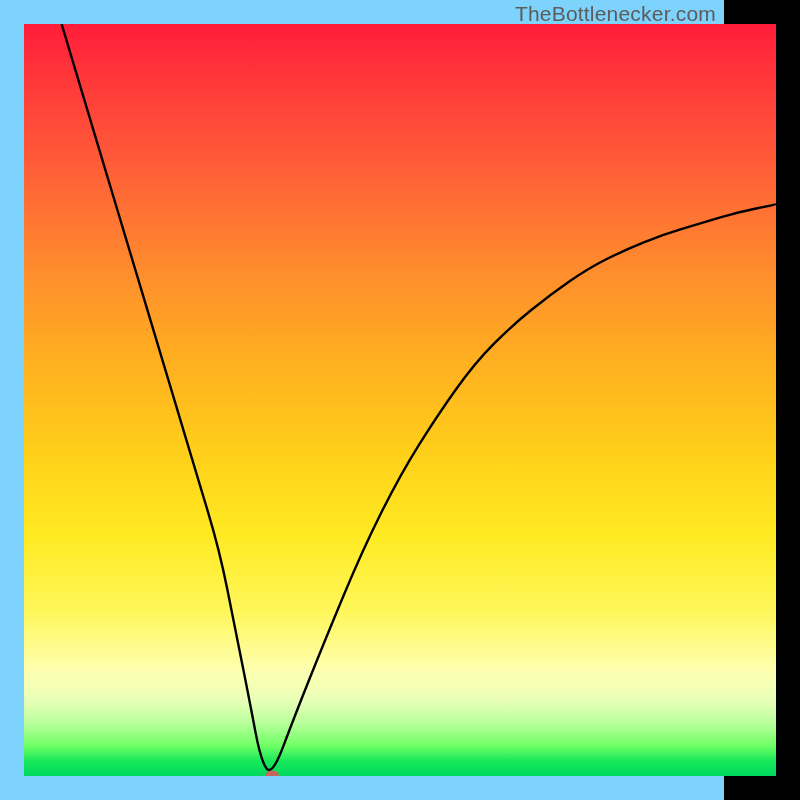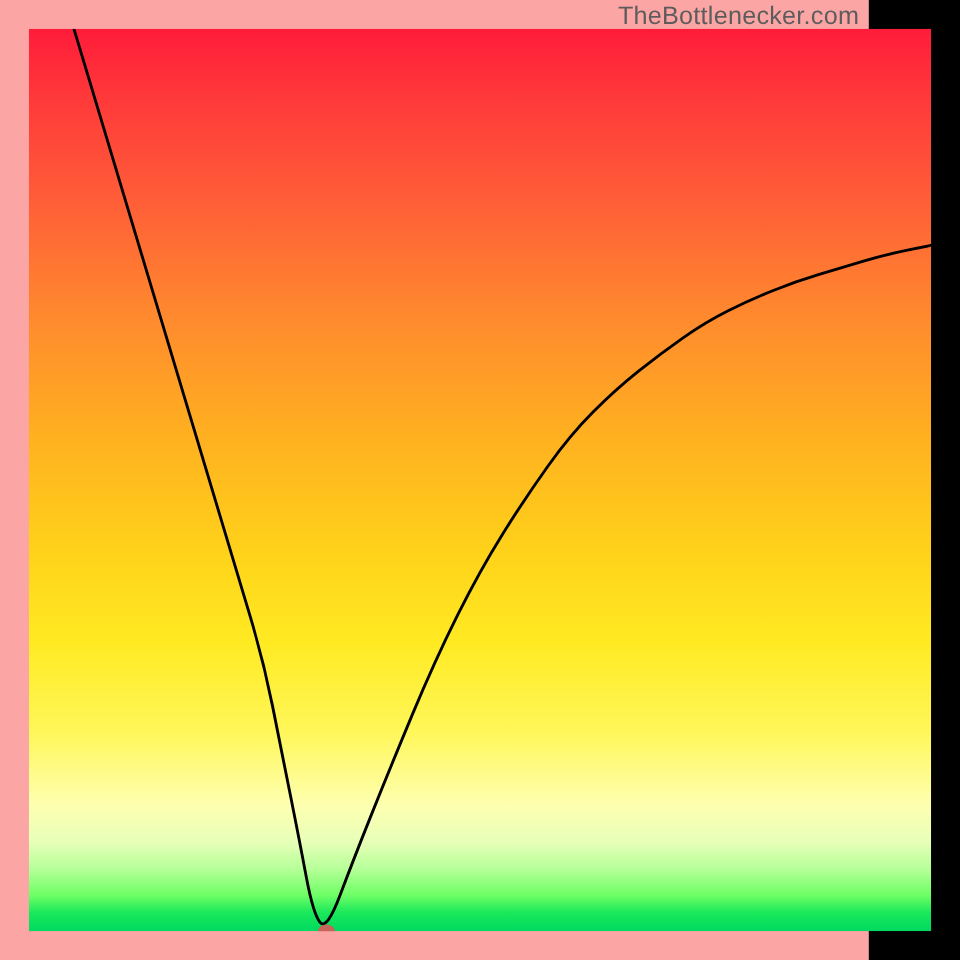--- a/index.html
+++ b/index.html
@@ -7,21 +7,21 @@
     padding: 0;
     width: 800px;
     height: 800px;
     background: #000;
     font-family: Arial, Helvetica, sans-serif;
   }
   .frame {
     position: relative;
     width: 724px;
     height: 800px;
-    background: #fca5a5;
+    background: #7dd3fc;
   }
   .plot-area {
     position: absolute;
     left: 24px;
     top: 24px;
     width: 752px;
     height: 752px;
     overflow: hidden;
   }
   .gradient-bg {

